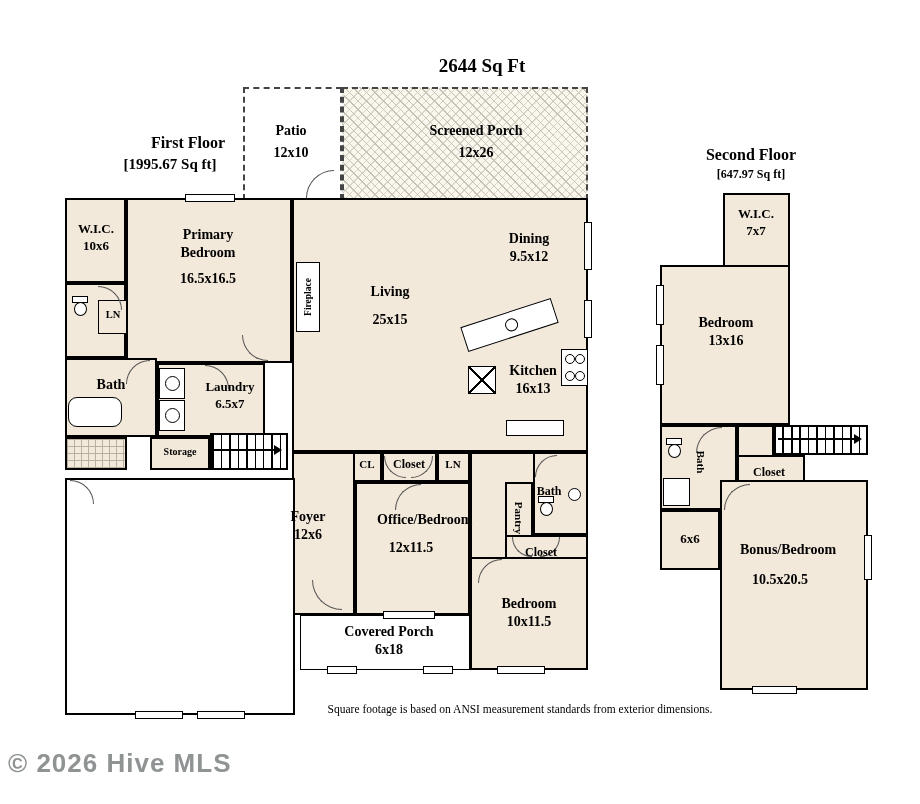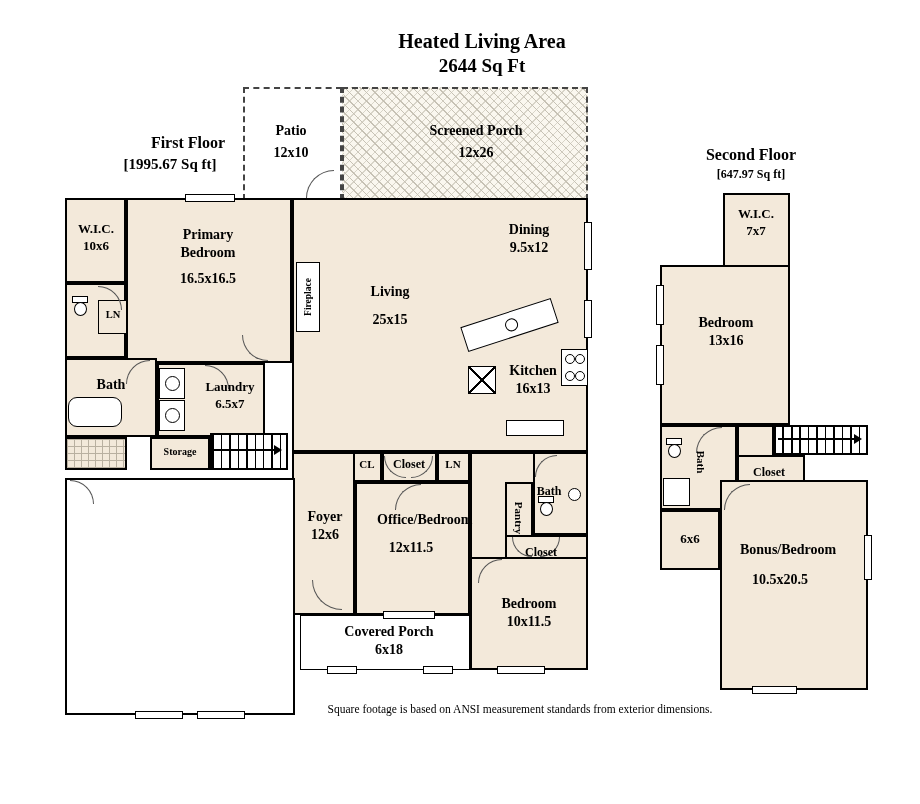--- a/index.html
+++ b/index.html
@@ -46,21 +46,20 @@
       border-bottom:5px solid transparent;border-left:8px solid #000;z-index:5;}
   .note{position:absolute;transform:translateX(-50%);font-size:11.5px;white-space:nowrap;z-index:6;}
   .wm{position:absolute;font-family:"Liberation Sans",sans-serif;font-weight:bold;
       font-size:26px;color:#8f9394;letter-spacing:1px;z-index:7;}
 </style>
 </head>
 <body>
 
 <div class="plan">
 
-  <div class="label" style="left:482px;top:28px;font-size:20px">Heated Living Area</div>
   <div class="label" style="left:482px;top:54px;font-size:19px">2644 Sq Ft</div>
   <div class="label" style="left:188px;top:133px;font-size:16px">First Floor</div>
   <div class="label" style="left:170px;top:155px;font-size:15px">[1995.67 Sq ft]</div>
   <div class="label" style="left:751px;top:145px;font-size:16px">Second Floor</div>
   <div class="label" style="left:751px;top:167px;font-size:12px">[647.97 Sq ft]</div>
 
   <div class="room dashed" style="left:243px;top:87px;width:99px;height:113px"></div>
   <div class="room dashed hatch" style="left:342px;top:87px;width:246px;height:113px"></div>
   <div class="room" style="left:292px;top:198px;width:296px;height:254px"></div>
   <div class="room" style="left:65px;top:198px;width:61px;height:85px"></div>
@@ -173,21 +172,21 @@
     <span class="dims" style="margin-top:4px">12x26</span>
   </div>
   <div class="label" style="left:96px;top:221px;font-size:13px">
     <span>W.I.C.</span>
     <span class="dims">10x6</span>
   </div>
   <div class="label wrap" style="left:208px;top:226px;width:92px">
     <span>Primary Bedroom</span>
     <span class="dims" style="margin-top:8px">16.5x16.5</span>
   </div>
-  <div class="label" style="left:529px;top:221px">
+  <div class="label" style="left:529px;top:230px">
     <span>Dining</span>
     <span class="dims">9.5x12</span>
   </div>
   <div class="label" style="left:390px;top:283px">
     <span>Living</span>
     <span class="dims" style="margin-top:10px">25x15</span>
   </div>
   <div class="vlabel" style="left:308px;top:297px;font-size:9.5px">Fireplace</div>
   <div class="label" style="left:113px;top:308px;font-size:10.5px">LN</div>
   <div class="label" style="left:111px;top:376px">Bath</div>
@@ -196,21 +195,21 @@
     <span class="dims">6.5x7</span>
   </div>
   <div class="label" style="left:180px;top:445px;font-size:10px">Storage</div>
   <div class="label" style="left:533px;top:362px">
     <span>Kitchen</span>
     <span class="dims">16x13</span>
   </div>
   <div class="label" style="left:367px;top:457px;font-size:11px">CL</div>
   <div class="label" style="left:409px;top:457px;font-size:12px">Closet</div>
   <div class="label" style="left:453px;top:457px;font-size:11px">LN</div>
-  <div class="label" style="left:325px;top:508px">
+  <div class="label" style="left:308px;top:508px">
     <span>Foyer</span>
     <span class="dims">12x6</span>
   </div>
   <div class="label wrap" style="left:411px;top:511px;width:68px">
     <span>Office/Bedroom</span>
     <span class="dims" style="margin-top:10px">12x11.5</span>
   </div>
   <div class="vlabel cw" style="left:519px;top:518px;font-size:11px">Pantry</div>
   <div class="label" style="left:549px;top:484px;font-size:12px">Bath</div>
   <div class="label" style="left:541px;top:545px;font-size:12px">Closet</div>
@@ -232,14 +231,15 @@
   </div>
   <div class="vlabel cw" style="left:701px;top:462px;font-size:11px">Bath</div>
   <div class="label" style="left:769px;top:465px;font-size:12px">Closet</div>
   <div class="label" style="left:690px;top:531px;font-size:13px">6x6</div>
   <div class="label wrap" style="left:780px;top:541px;width:80px">
     <span>Bonus/Bedroom</span>
     <span class="dims" style="margin-top:12px">10.5x20.5</span>
   </div>
 
   <div class="note" style="left:520px;top:703px">Square footage is based on ANSI measurement standards from exterior dimensions.</div>
+  <div class="wm" style="left:8px;top:748px">© 2026 Hive MLS</div>
 
 </div>
 
 </body></html>

